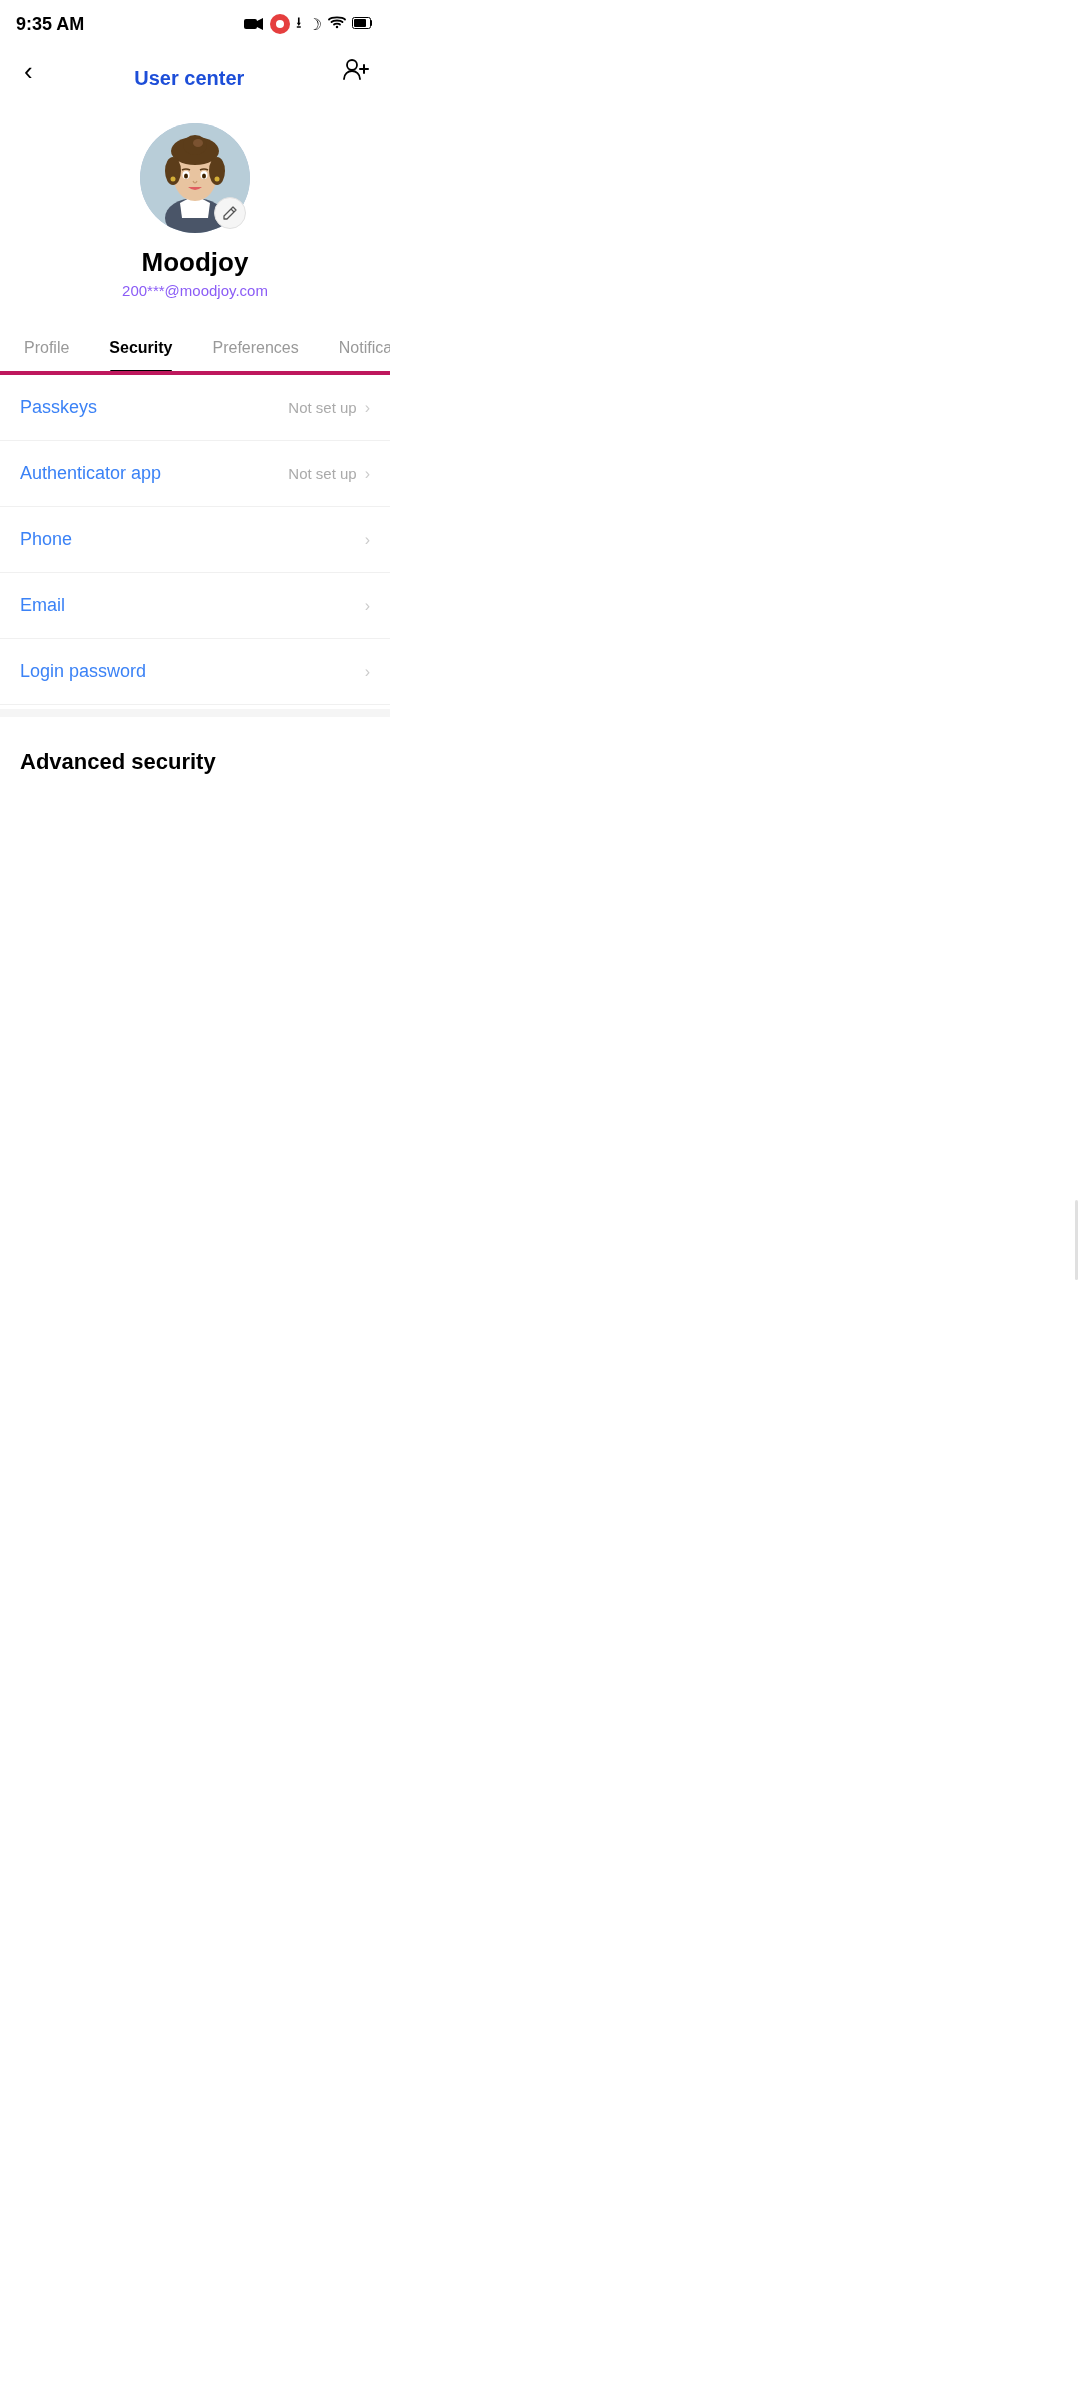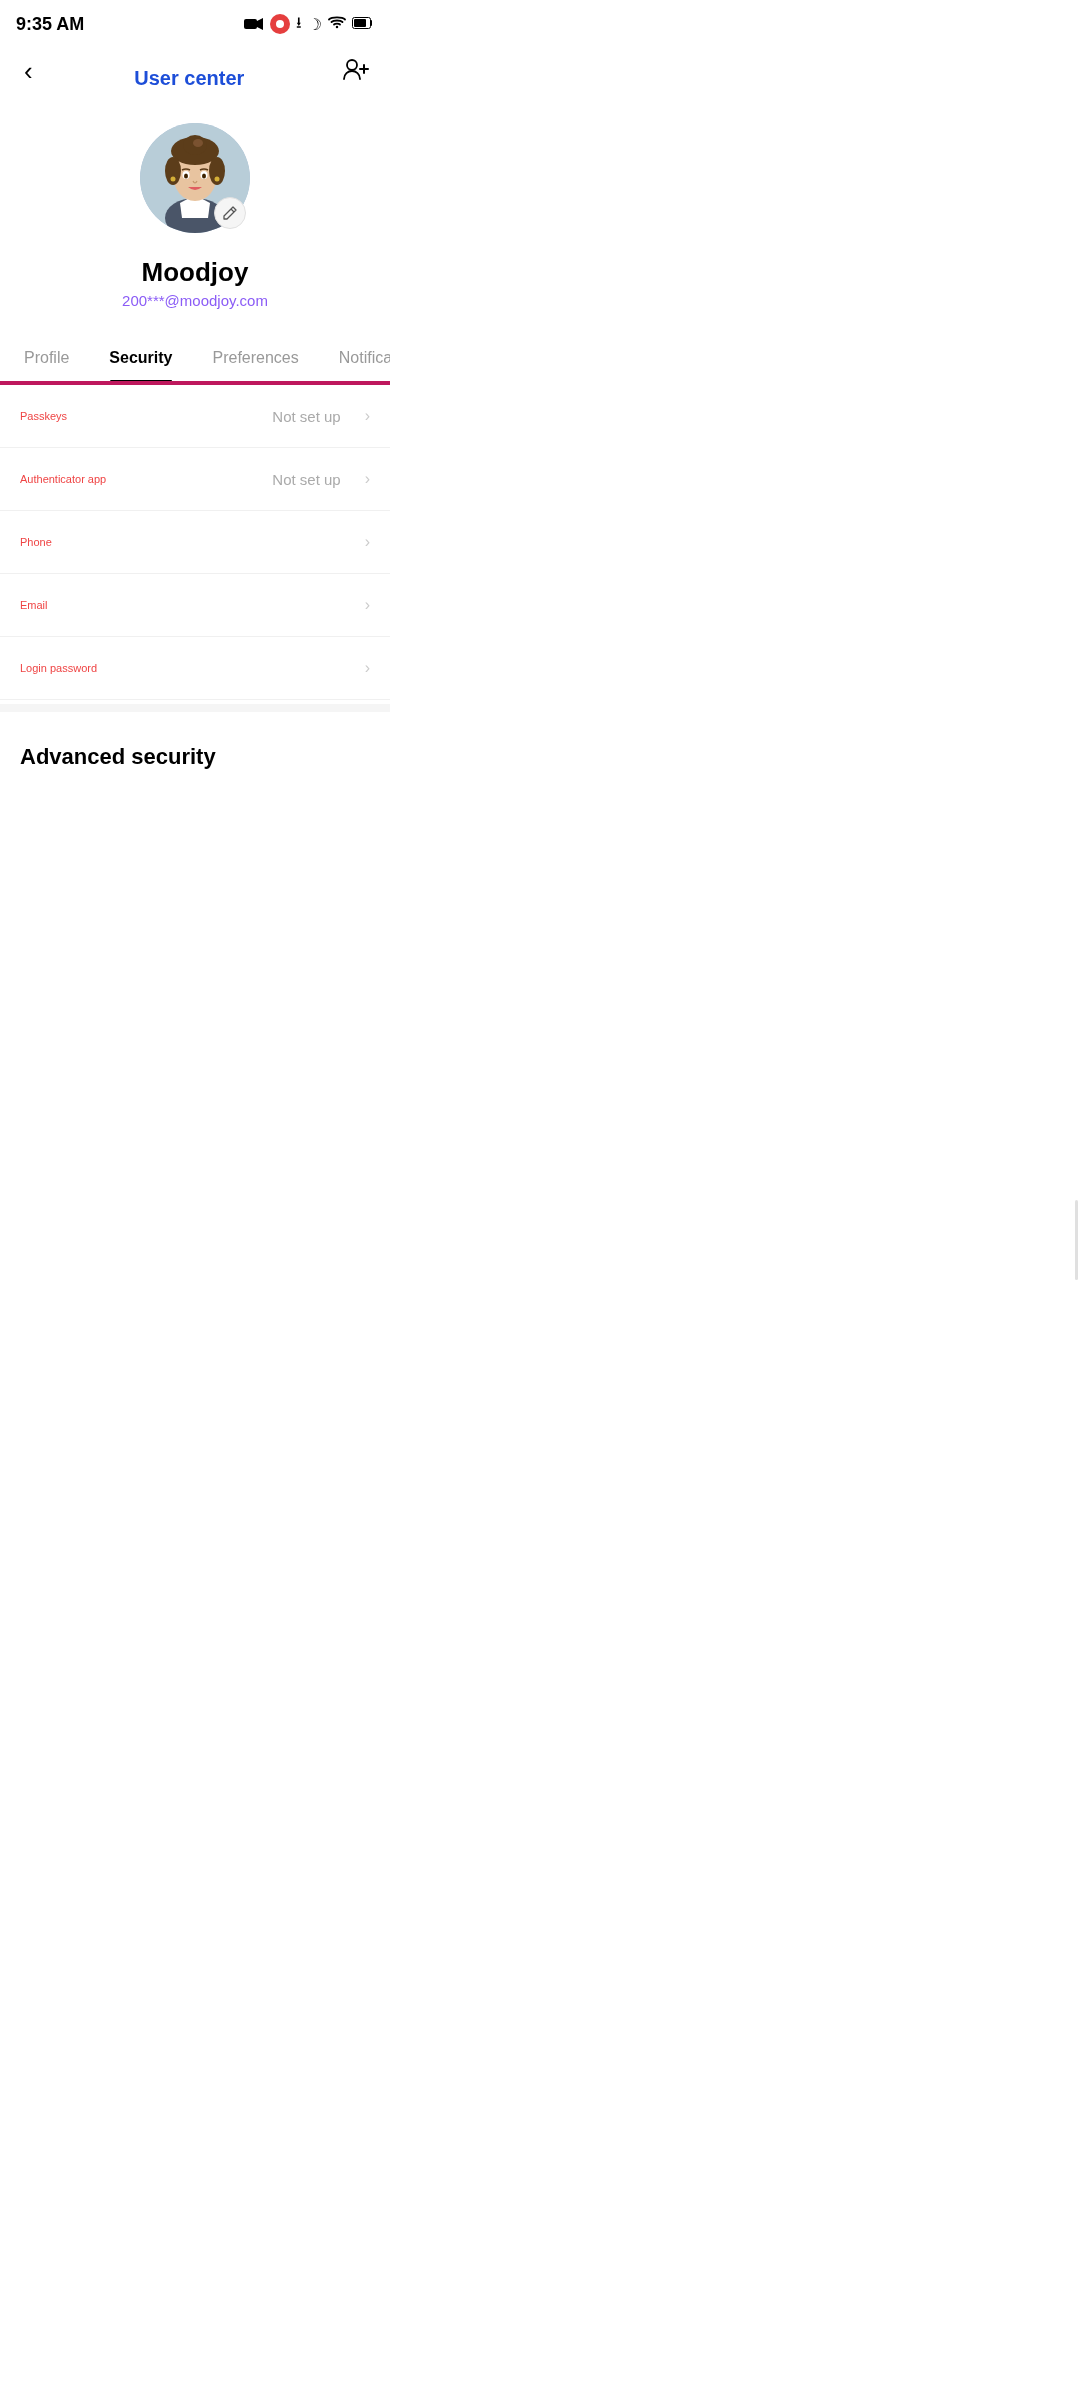--- a/index.html
+++ b/index.html
@@ -121,21 +121,21 @@
       justify-content: center;
       cursor: pointer;
       border: 1px solid #e0e0e0;
       font-size: 14px;
     }
 
     .user-name {
       font-size: 26px;
       font-weight: 700;
       color: #000;
-      margin-top: 24px;
+      margin-top: 14px;
       text-align: center;
     }
 
     .user-email {
       font-size: 15px;
       color: #8b5cf6;
       margin-top: 4px;
     }
 
     
@@ -197,28 +197,28 @@
       padding: 22px 20px;
       border-bottom: 1px solid #f0f0f0;
       cursor: pointer;
     }
 
     .list-item:last-child {
       border-bottom: none;
     }
 
     .list-item-label {
-      font-size: 11px;
-      color: #ef4444;
+      font-size: 18px;
+      color: #3b82f6;
     }
 
     .list-item-right {
       display: flex;
       align-items: center;
-      gap: 24px;
+      gap: 8px;
     }
 
     .list-item-value {
       font-size: 15px;
       color: #aaa;
     }
 
     .chevron {
       font-size: 16px;
       color: #ccc;

